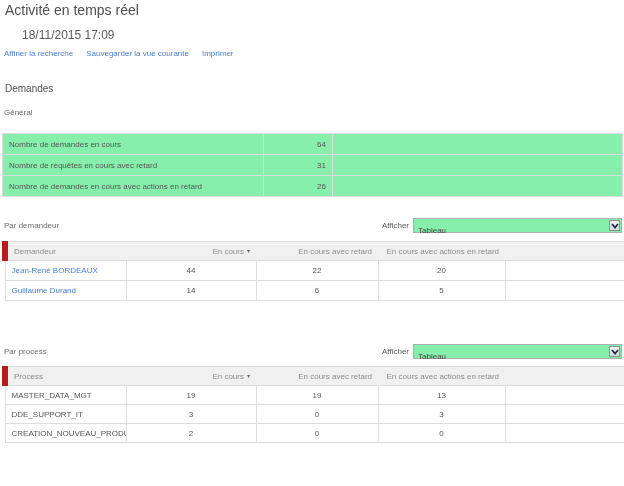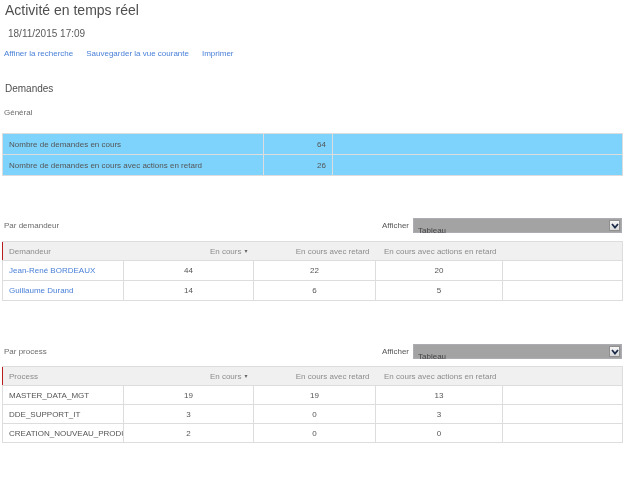--- a/index.html
+++ b/index.html
@@ -8,71 +8,71 @@
     width: 624px; height: 486px;
     overflow: hidden;
     position: relative;
     background: #ffffff;
     font-family: "Liberation Sans", sans-serif;
     color: #555555;
   }
   .abs { position: absolute; }
 
   #page-title { left: 5px; top: 2px; font-size: 14px; color: #4f4f4f; }
-  #timestamp  { left: 8px; top: 28px; font-size: 10px; color: #5a5a5a; }
+  #timestamp  { left: 22px; top: 28px; font-size: 12px; color: #5a5a5a; }
 
   #action-links { left: 4px; top: 49px; display: flex; gap: 13px; font-size: 8px; }
   #action-links .link { color: #4a80d8; cursor: pointer; text-decoration: none; }
 
   #demandes-heading { left: 5px; top: 83px; font-size: 10px; color: #4f4f4f; }
   #general-label    { left: 4px; top: 108px; font-size: 8px; color: #6b6b6b; }
 
   table {
     position: absolute; left: 2px; width: 620px;
     border-collapse: collapse; table-layout: fixed;
     font-size: 8px; color: #555555;
   }
   td, th { overflow: hidden; white-space: nowrap; }
 
   
   #general-table { top: 133px; }
   #general-table td {
-    border: 1px solid #dddddd; height: 21px; padding: 0 6px; background: #7dd3fc;
+    border: 1px solid #dddddd; height: 21px; padding: 0 6px; background: #86efac;
   }
   #general-table td.val { text-align: right; }
 
   
   #demandeur-table { top: 241px; }
   #process-table   { top: 366px; }
   .data-table thead th {
     background: #f0f0f0; color: #8c8c8c; font-weight: normal;
     height: 19px; padding: 0 6px; text-align: right;
     border-top: 1px solid #dddddd; border-bottom: 1px solid #dddddd;
   }
-  .data-table thead th:first-child { text-align: left; border-left: 1px solid #b91c1c; }
+  .data-table thead th:first-child { text-align: left; border-left: 6px solid #b91c1c; }
   .data-table thead th:last-child  { border-right: 1px solid #dddddd; }
   .data-table tbody td {
     border: 1px solid #dddddd; height: 20px; padding: 0 6px;
     text-align: center; background: #fff;
   }
   #process-table tbody td { height: 19px; }
   .data-table tbody td:first-child { text-align: left; }
   .name-link { color: #4a80d8; text-decoration: none; cursor: pointer; }
   .sort-icon { font-size: 6px; color: #666; margin-left: 3px; position: relative; top: -1px; }
 
   
   .display-row { position: absolute; left: 2px; width: 620px; height: 16px; }
   #display-row-demandeur { top: 217px; }
   #display-row-process   { top: 343px; }
   .section-label { position: absolute; left: 2px; top: 4px; font-size: 8px; color: #6b6b6b; }
   .afficher-group { position: absolute; right: 0; top: 1px; display: flex; align-items: center; }
   .afficher-label { font-size: 8px; color: #555; margin-right: 4px; }
   .select-box {
     width: 209px; height: 15px; border: 1px solid #abadb3;
-    background: #a3a3a3; position: relative; cursor: pointer;
+    background: #86efac; position: relative; cursor: pointer;
   }
   .select-value { font-size: 8px; line-height: 13px; padding-left: 4px; color: #444; }
   .select-arrow {
     position: absolute; right: 1px; top: 1px; width: 11px; height: 11px;
     background: linear-gradient(#f7f7f7, #d8d8d8);
     border: 1px solid #8f8f8f;
     display: flex; align-items: center; justify-content: center;
   }
 </style>
 </head>
@@ -93,20 +93,25 @@
 <table id="general-table">
   <colgroup>
       <col style="width:261px">
       <col style="width:69px">
       <col style="width:290px">
     </colgroup>
   <tbody>
     <tr>
       <td>Nombre de demandes en cours</td>
       <td class="val">64</td>
+      <td></td>
+    </tr>
+    <tr>
+      <td>Nombre de requêtes en cours avec retard</td>
+      <td class="val">31</td>
       <td></td>
     </tr>
     <tr>
       <td>Nombre de demandes en cours avec actions en retard</td>
       <td class="val">26</td>
       <td></td>
     </tr>
   </tbody>
 </table>
 

